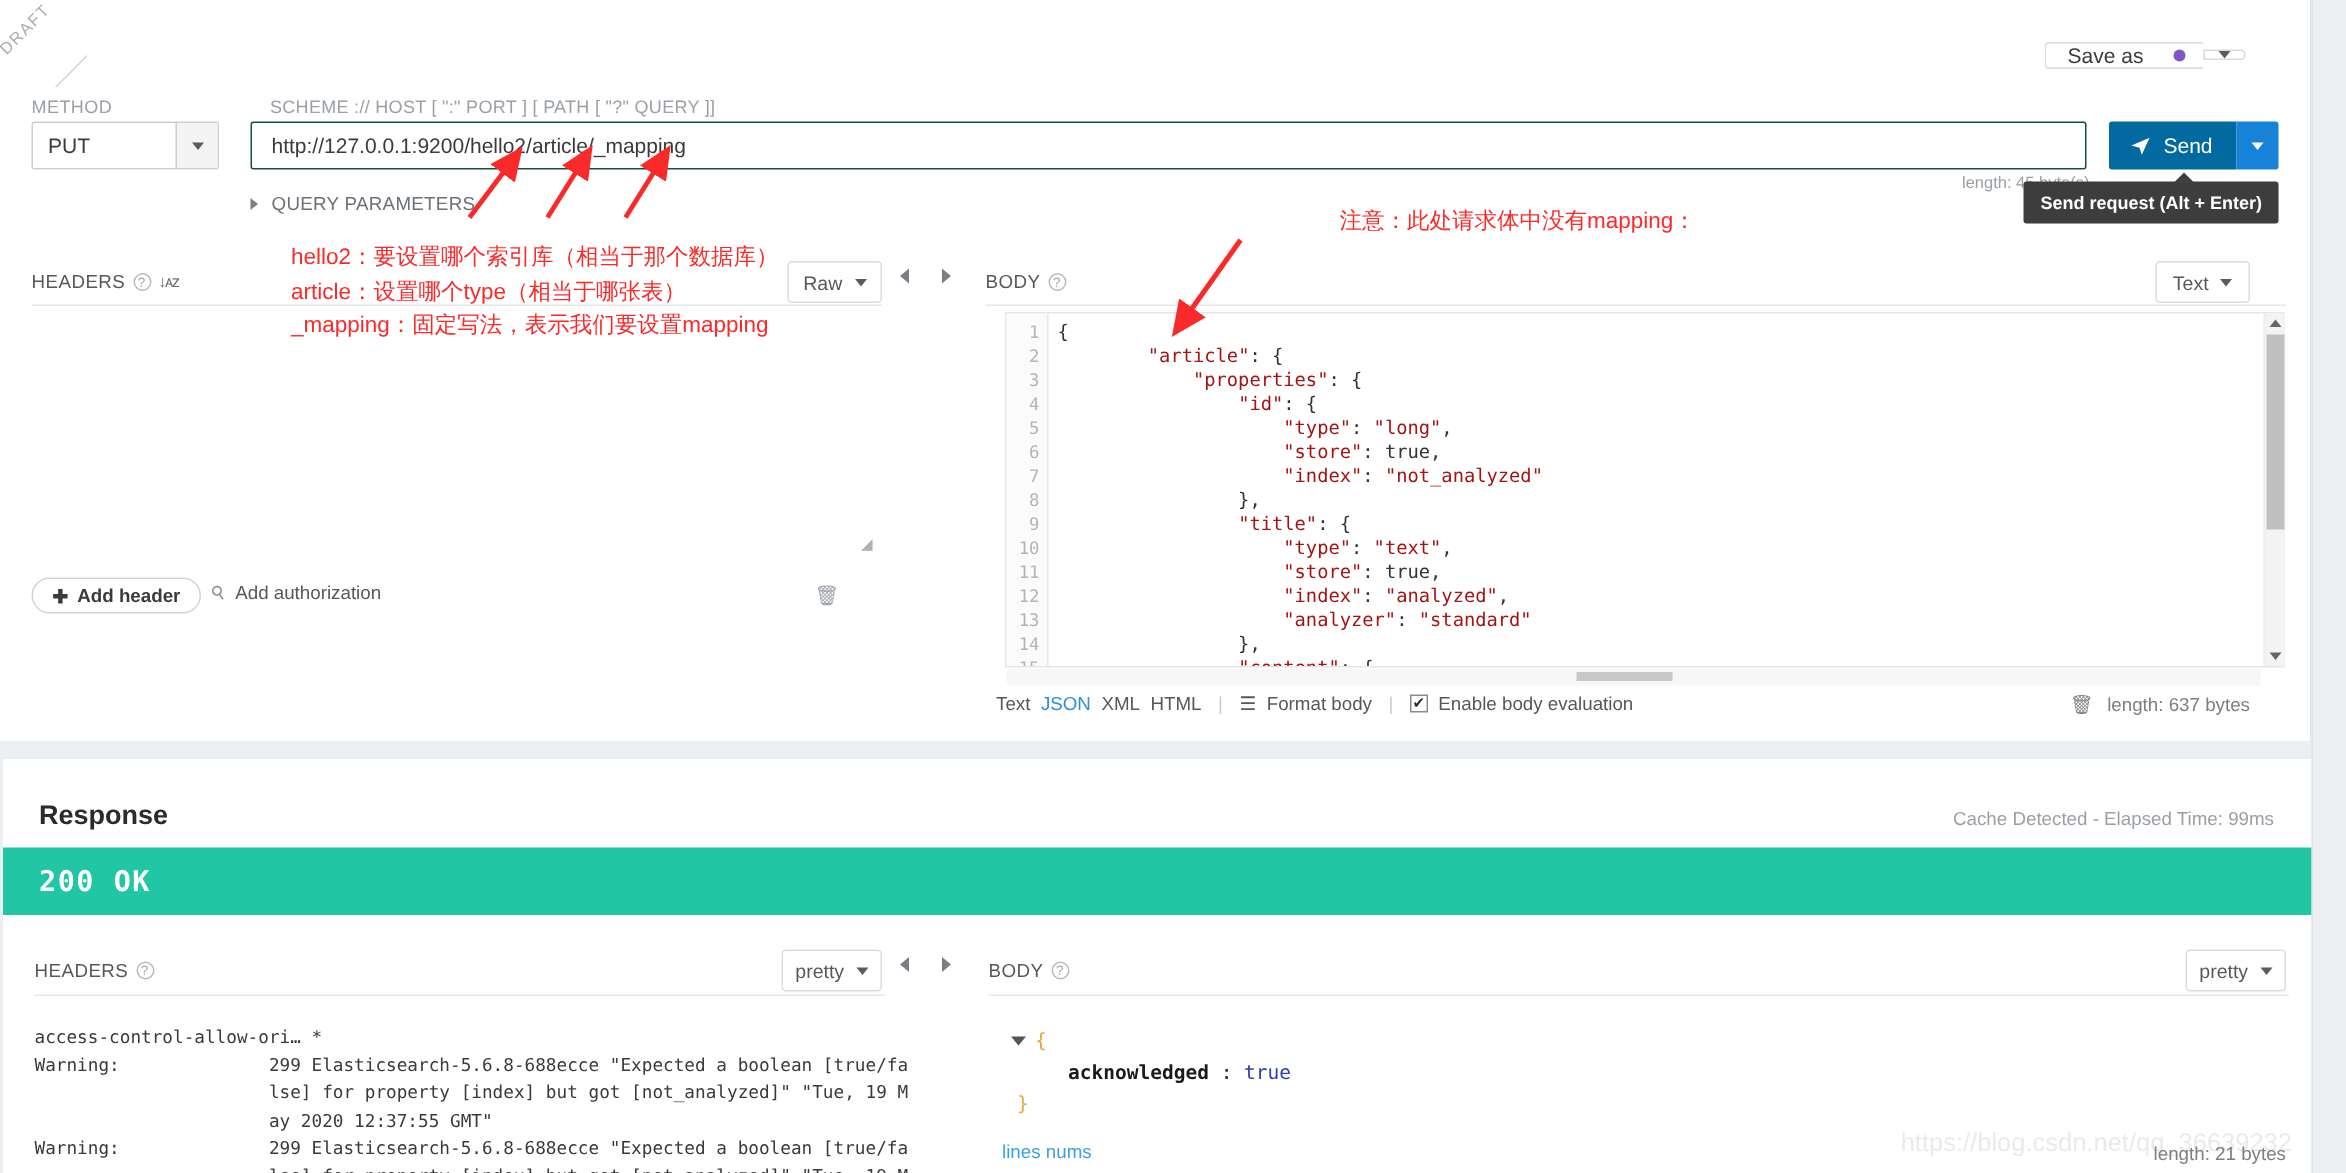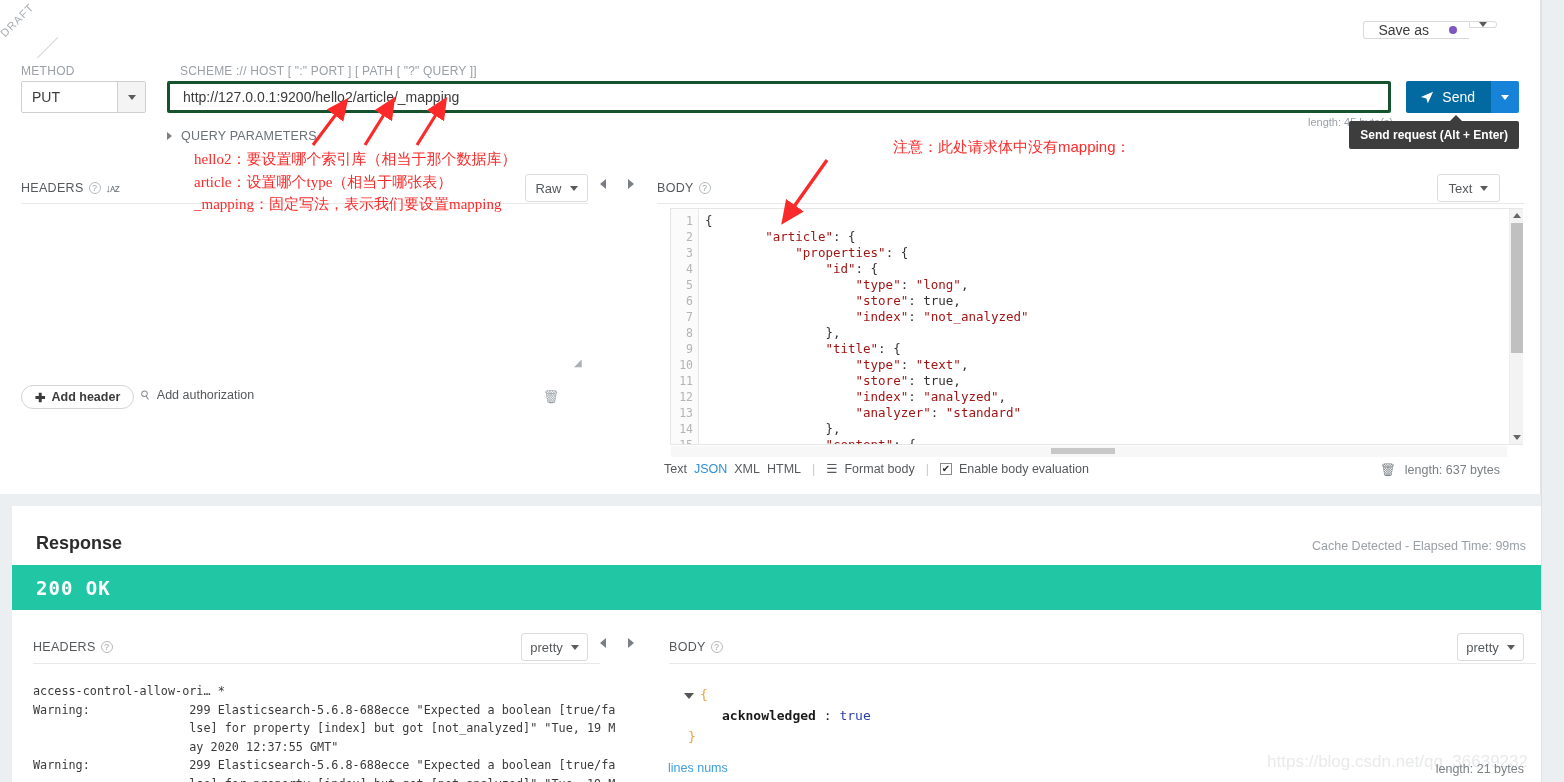--- a/index.html
+++ b/index.html
@@ -37,21 +37,21 @@
   .draft-ribbon .txt {
     position: absolute; left: -4px; top: 14px;
     transform: rotate(-45deg);
     font-size: 11px; letter-spacing: 1.1px; color: #a8adb2;
     font-family: "Liberation Sans", sans-serif;
   }
 
   
   .saveas-wrap {
     position: absolute; right: 43px; top: 21px;
-    display: flex; align-items: flex-start; height: 31px;
+    display: flex; align-items: center; height: 31px;
   }
   .saveas-btn {
     display: flex; align-items: center; gap: 20px;
     padding: 0 12px 0 14px;
     border: 1px solid #d9d9d9; border-right: none;
     border-radius: 3px 0 0 3px; background: #fff;
     font-size: 14px; color: #3b3b3b; cursor: pointer;
   }
   .saveas-dot { width: 8px; height: 8px; border-radius: 50%; background: #7e57c2; display: inline-block; }
   .saveas-caret {
@@ -82,21 +82,21 @@
   }
   .method-val { flex: 1; display: flex; align-items: center; padding-left: 10px; font-size: 14px; color: #3b3b3b; }
   .method-arrow {
     width: 28px; border-left: 1px solid #cfcfcf; background: #f4f4f4;
     display: flex; align-items: center; justify-content: center; cursor: pointer;
   }
 
   
   .url-input {
     position: absolute; left: 167px; top: 81px; width: 1224px; height: 32px;
-    border: 3px solid #14532d; border-radius: 2px; background: #fff;
+    border: 1px solid #14532d; border-radius: 2px; background: #fff;
     display: flex; align-items: center; padding-left: 13px;
     font-size: 14px; color: #3b3b3b;
   }
   .url-len {
     position: absolute; right: 147px; top: 116px;
     font-size: 11px; color: #9aa0a6;
   }
 
   
   .send-wrap {
@@ -237,21 +237,21 @@
   .fmt-json { color: #2f8fd6; cursor: pointer; }
   .sep { color: #c9c9c9; padding: 0 4px; }
   .cbx { width: 12px; height: 12px; border: 1px solid #8a8a8a; background: #fff; display:inline-flex; align-items:center; justify-content:center; font-size: 10px; color: #2b2b2b; }
   .body-len {
     position: absolute; right: 40px; top: 462px; display: flex; align-items: center; gap: 9px;
     font-size: 12.5px; color: #7b8084;
   }
 
   
   .response-panel {
-    position: absolute; left: 12px; top: 506px; width: 1541px; height: 276px;
+    position: absolute; left: 2px; top: 506px; width: 1541px; height: 276px;
     background: #fff; border-right: 1px solid #e3e3e3;
   }
   .resp-title {
     position: absolute; left: 24px; top: 27px;
     font-size: 18px; font-weight: bold; color: #2b2b2b;
   }
   .cache-info {
     position: absolute; right: 26px; top: 33px; font-size: 12.5px; color: #9aa0a6;
   }
   .status-bar {
@@ -307,21 +307,21 @@
   .resp-len {
     position: absolute; right: 40px; top: 762px; font-size: 12.5px; color: #7b8084;
   }
   .watermark {
     position: absolute; right: 36px; top: 752px;
     font-size: 17px; color: #e9eaeb; white-space: nowrap; pointer-events: none;
   }
 
   
   .ann { position: absolute; color: #fa2a2a; font-size: 15px; white-space: nowrap; pointer-events: none; }
-  .ann-left { left: 194px; font-family: Liberation Serif, serif; }
+  .ann-left { left: 194px; font-family: Liberation Sans, sans-serif; margin-top: 12px; }
   .ann-note { left: 893px; top: 138px; font-size: 15px; }
   svg.arrows { position: absolute; left: 0; top: 0; width: 1564px; height: 500px; pointer-events: none; }
 </style>
 </head>
 <body>
 
 <div class="app">
 
   <div class="request-panel">
 

